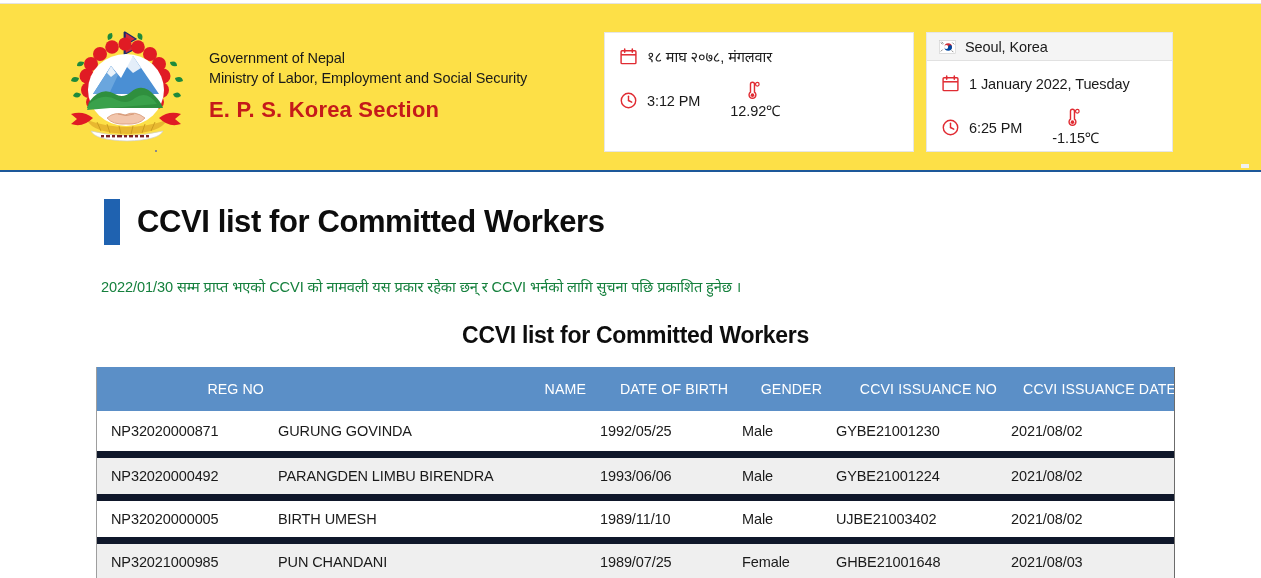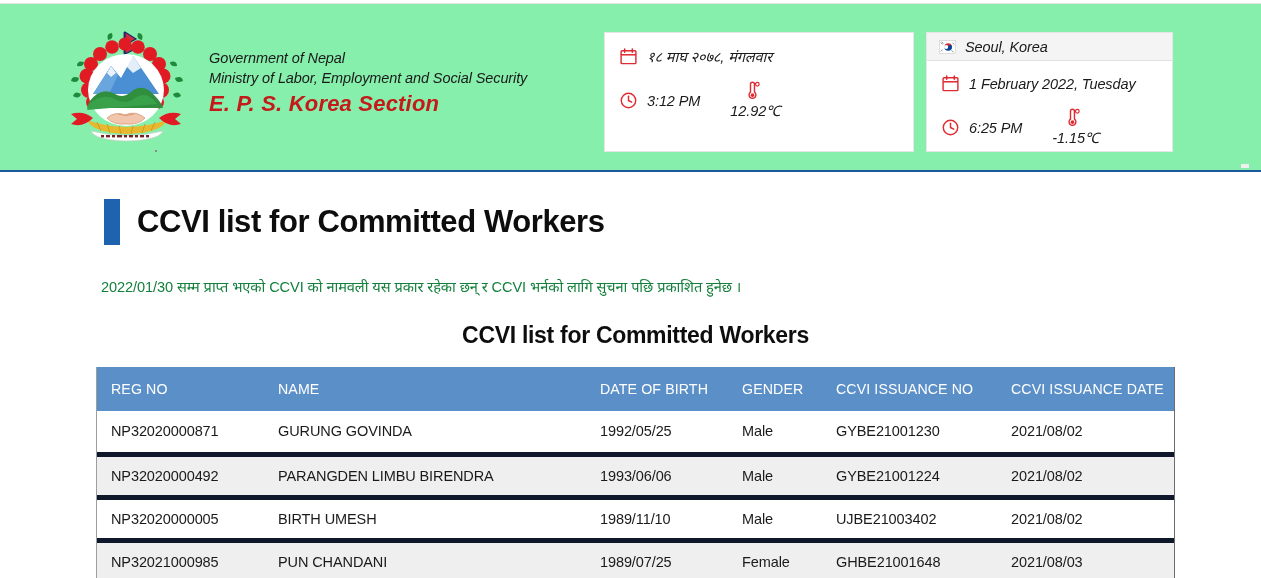--- a/index.html
+++ b/index.html
@@ -11,40 +11,40 @@
   }
   #page { position: relative; width: 1261px; height: 578px; background:#fff; }
 
   
   .top-strip {
     position: absolute; left:0; top:0; width:1261px; height:4px;
     background:#ffffff; border-bottom:1px solid #e3e3e3;
   }
 
   
-  .header { position:absolute; left:0; top:4px; width:1261px; height:167px; background:#86efac;font-style:italic; }
+  .header { position:absolute; left:0; top:4px; width:1261px; height:167px; background:#fde047; }
   .header-bottom-rule {
     position:absolute; left:0; top:170px; width:1261px; height:2px; background:#1d5899;
   }
 
   
   .emblem { position:absolute; left:63px; top:24px; width:128px; height:120px; }
   .emblem svg { display:block; width:128px; height:120px; }
 
   
   .org { position:absolute; left:209px; top:44px; width:400px; }
   .org .line1, .org .line2 {
     font-size:14.5px; color:#1a1a1a; line-height:20px; letter-spacing:-0.1px; white-space:nowrap;
   }
   .org .line3 {
     font-size:15px; color:#2f6dbd; line-height:22px; letter-spacing:-0.1px; white-space:nowrap;
   }
   .org .line4 {
     font-size:22px; color:#c51a1a; font-weight:bold; line-height:30px;
-    letter-spacing:0.2px; margin-top:1px; white-space:nowrap;
+    letter-spacing:0.2px; margin-top:7px; white-space:nowrap;
   }
 
   
   .city-card {
     position:absolute; top:28px; height:120px;
     background:#ffffff; border:1px solid #e6e6e6;
   }
   #card-kathmandu { left:604px; width:310px; }
   #card-seoul     { left:926px; width:247px; }
 
@@ -89,27 +89,27 @@
 
   
   .table-wrap {
     position:absolute; left:96px; top:183px; width:1079px; height:223px;
     border-left:1px solid #9e9e9e; border-right:1px solid #6b6b6b;
     overflow:hidden;
   }
   table.ccvi { width:100%; border-collapse:collapse; table-layout:fixed; }
   table.ccvi thead th {
     background:#5b8fc7; color:#ffffff; font-size:14.2px; font-weight:normal;
-    text-align:left; height:44px; padding:0 0 0 14px; letter-spacing:0.1px;
+    text-align:right; height:44px; padding:0 0 0 14px; letter-spacing:0.1px;
     vertical-align:middle; white-space:nowrap;
   }
   table.ccvi tbody td {
     height:43px; font-size:14.5px; color:#1a1a1a; text-align:left;
     padding:0 0 0 14px; letter-spacing:-0.1px; vertical-align:middle;
-    white-space:nowrap; border-bottom:5px solid #0f172a;
+    white-space:nowrap; border-bottom:7px solid #0f172a;
   }
   table.ccvi tbody tr.odd  td { background:#ffffff; }
   table.ccvi tbody tr.even td { background:#efefef; }
 
   col.c-reg    { width:167px; }
   col.c-name   { width:322px; }
   col.c-dob    { width:142px; }
   col.c-gender { width:94px; }
   col.c-issno  { width:175px; }
   col.c-issdate{ width:179px; }
@@ -258,21 +258,21 @@
         <span class="city-name">Seoul, Korea</span>
       </div>
       <div class="card-body">
         <div class="row-line row-date">
           <svg class="ico" viewBox="0 0 20 20" xmlns="http://www.w3.org/2000/svg">
             <rect x="2.2" y="4" width="15.6" height="13.5" rx="1" fill="none" stroke="#e02b32" stroke-width="1.5"></rect>
             <line x1="2.2" y1="8.2" x2="17.8" y2="8.2" stroke="#e02b32" stroke-width="1.6"></line>
             <line x1="6" y1="2" x2="6" y2="5.4" stroke="#e02b32" stroke-width="1.6" stroke-linecap="round"></line>
             <line x1="14" y1="2" x2="14" y2="5.4" stroke="#e02b32" stroke-width="1.6" stroke-linecap="round"></line>
           </svg>
-          <span class="txt">1 February 2022, Tuesday</span>
+          <span class="txt">1 January 2022, Tuesday</span>
         </div>
         <div class="row-line">
           <svg class="ico" viewBox="0 0 20 20" xmlns="http://www.w3.org/2000/svg">
             <circle cx="10" cy="10" r="7.6" fill="none" stroke="#e02b32" stroke-width="1.5"></circle>
             <line x1="10" y1="10" x2="10" y2="5.6" stroke="#e02b32" stroke-width="1.5" stroke-linecap="round"></line>
             <line x1="10" y1="10" x2="13.4" y2="11.8" stroke="#e02b32" stroke-width="1.5" stroke-linecap="round"></line>
           </svg>
           <span class="txt">6:25 PM</span>
           <span class="temp-group">
             <svg class="ico" viewBox="0 0 16 20" xmlns="http://www.w3.org/2000/svg">

